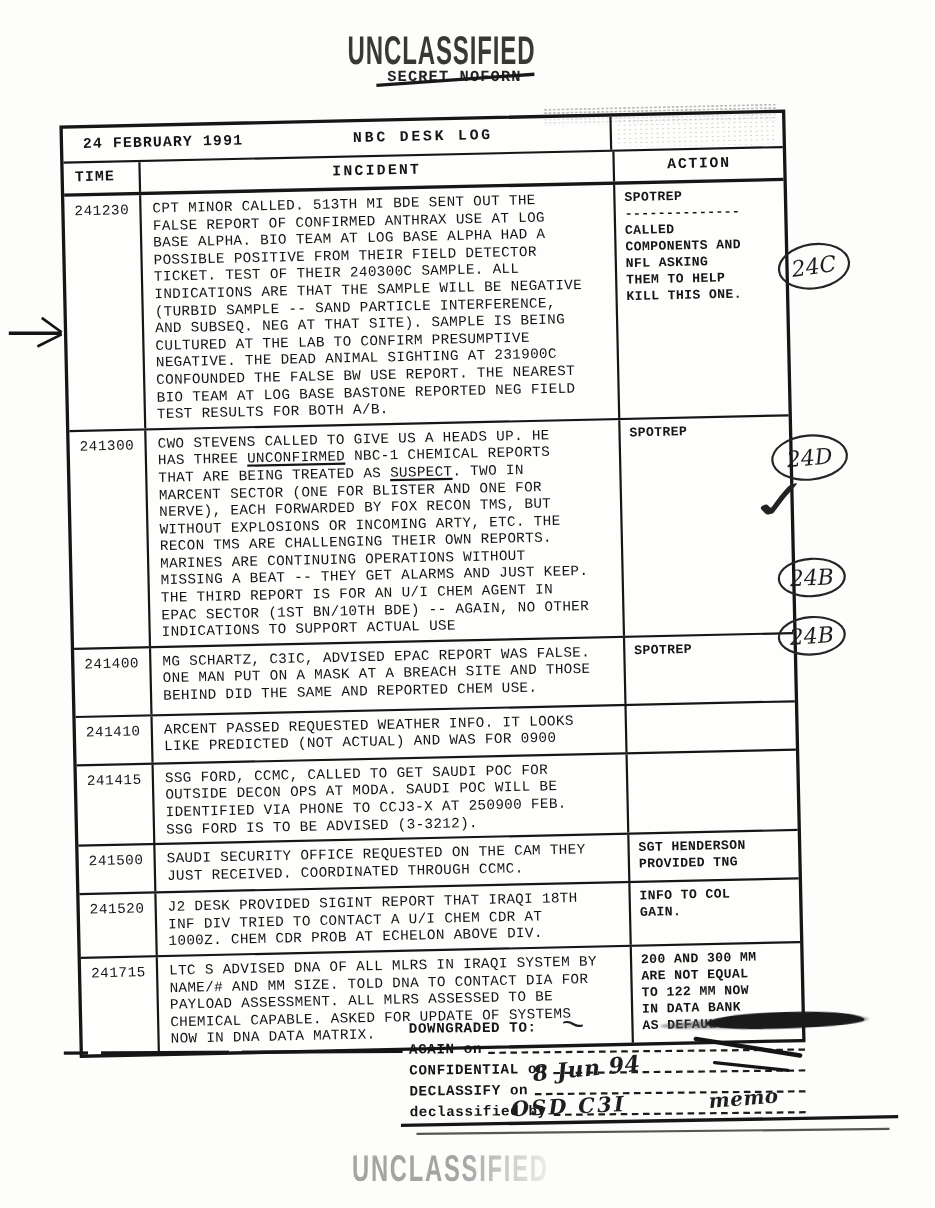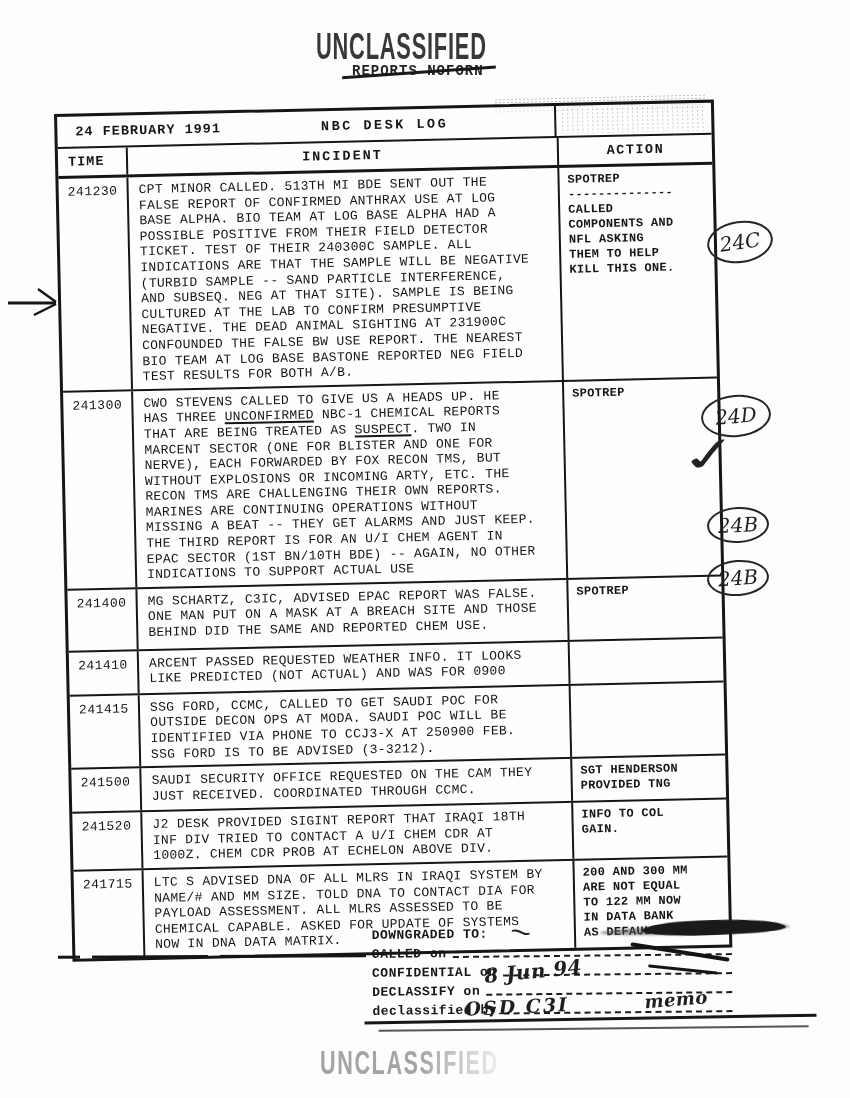--- a/index.html
+++ b/index.html
@@ -116,21 +116,21 @@
   .broken-line{position:absolute;left:58px;top:955px;width:308px;height:3px;
     background:repeating-linear-gradient(90deg,#151515 0 22px,transparent 22px 34px,
       #151515 34px 150px,transparent 150px 162px,#151515 162px 308px);
     transform:rotate(-.3deg);}
 </style>
 </head>
 <body>
 
 <div class="stamp-top">UNCLASSIFIED</div>
 <div class="secret-wrap">
-  <span>REPORTS NOFORN</span>
+  <span>SECRET NOFORN</span>
   <span class="secret-strike"></span>
 </div>
 
 <div class="speckle-top"></div>
 
 <div class="table-wrap">
   <div class="hdr1">
     <div class="hdr1-left">
       <span class="hdr-date">24 FEBRUARY 1991</span>
       <span class="hdr-title">NBC DESK LOG</span>
@@ -255,21 +255,21 @@
 <div class="check-note">✓</div>
 <div class="circle-note hand" style="left:707px;top:507px;width:58px;height:32px;transform:rotate(-3deg);">24B</div>
 <div class="circle-note hand" style="left:707px;top:560px;width:58px;height:32px;transform:rotate(-4deg);">24B</div>
 
 <div class="downgrade">
   <div class="dg-line">
     <span>DOWNGRADED TO:</span>
     <span class="dg-squiggle hand">~</span>
   </div>
   <div class="dg-line">
-    <span>CALLED on</span>
+    <span>AGAIN on</span>
     <span class="dg-fill"></span>
   </div>
   <div class="dg-line">
     <span>CONFIDENTIAL on</span>
     <span class="dg-fill"></span>
   </div>
   <div class="dg-line">
     <span>DECLASSIFY on</span>
     <span class="dg-fill"></span>
   </div>

